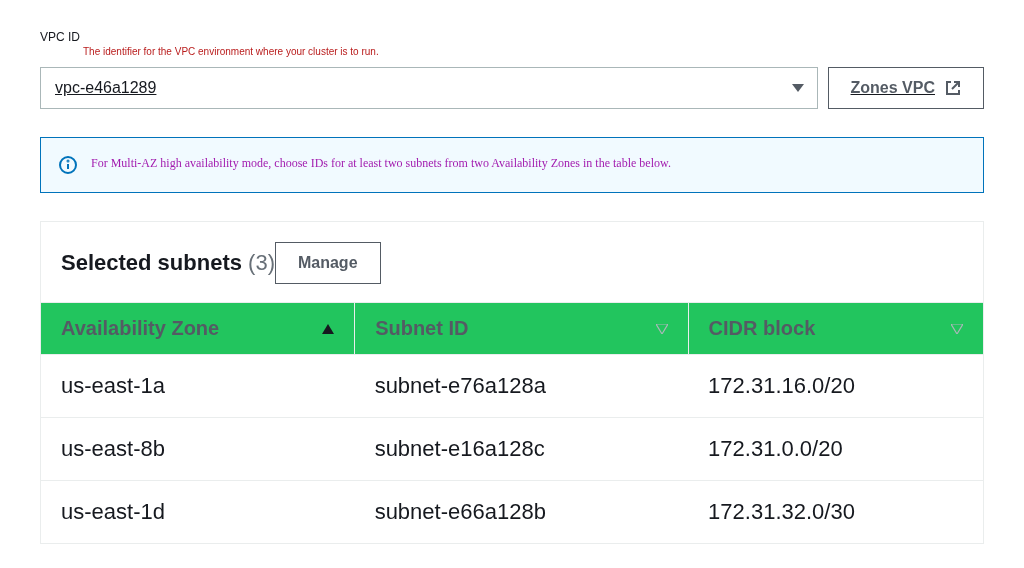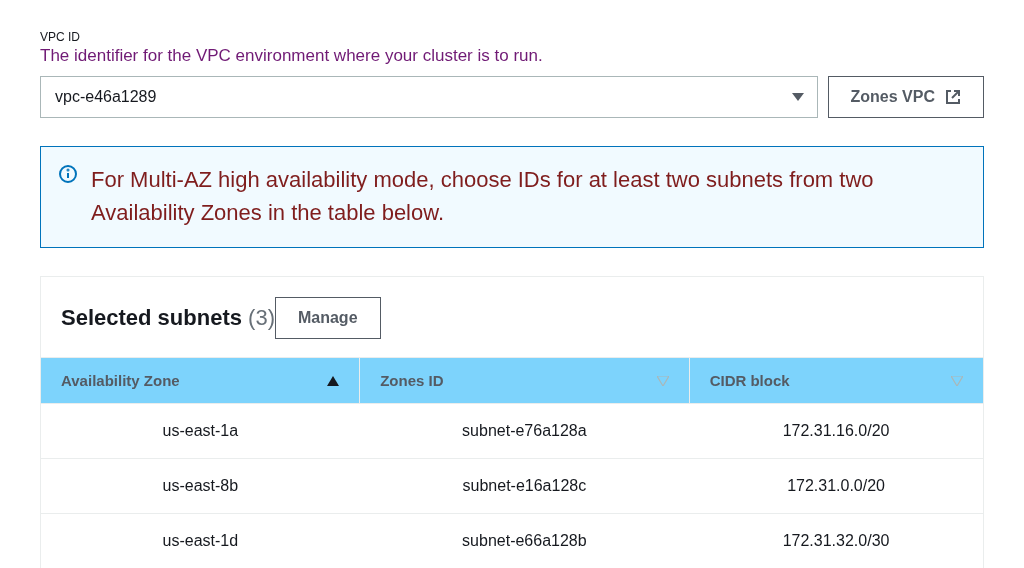--- a/index.html
+++ b/index.html
@@ -11,29 +11,31 @@
     font-size: 16px;
     padding: 30px 40px;
   }
   .field-label {
     font-size: 12px;
     font-weight: 400;
     color: #16191f;
     margin-bottom: 2px;
   }
   .field-help {
-    font-size: 17px;
-    color: #701a75;
+    font-size: 10px;
+    color: #b91c1c;
     margin-bottom: 10px;
+    margin-left: 43px;
   }
   .vpc-row {
     display: flex;
     gap: 10px;
     align-items: stretch;
     margin-bottom: 28px;
+    text-decoration: underline;
   }
   .select-wrap {
     flex: 1;
     position: relative;
   }
   .select {
     width: 100%;
     height: 42px;
     border: 1px solid #aab7b8;
     background: #fff;
@@ -70,23 +72,24 @@
     display: flex;
     gap: 14px;
     margin-bottom: 28px;
   }
   .info-box .icon {
     flex: 0 0 auto;
     color: #0073bb;
     margin-top: 2px;
   }
   .info-box .msg {
-    font-size: 22px;
+    font-size: 12px;
     line-height: 1.5;
-    color: #7f1d1d;
+    color: #a21caf;
+    font-family: Liberation Serif, serif;
   }
   .panel {
     border: 1px solid #eaeded;
     background: #fff;
   }
   .panel-header {
     display: flex;
     align-items: center;
     padding: 20px 20px 18px 20px;
   }
@@ -97,45 +100,44 @@
   .panel-title .count {
     color: #687078;
     font-weight: 400;
   }
   table.subnets {
     width: 100%;
     border-collapse: collapse;
   }
   table.subnets thead th {
     text-align: left;
-    font-size: 15px;
+    font-size: 20px;
     font-weight: 700;
     color: #545b64;
-    background: #7dd3fc;
+    background: #22c55e;
     border-top: 1px solid #eaeded;
     border-bottom: 1px solid #eaeded;
     padding: 14px 20px;
     position: relative;
   }
   table.subnets thead th .sort-ind {
     position: absolute;
     right: 20px;
     top: 50%;
     transform: translateY(-50%);
     color: #879196;
   }
   table.subnets thead th + th {
     border-left: 1px solid #eaeded;
   }
   table.subnets tbody td {
     padding: 18px 20px;
-    font-size: 16px;
+    font-size: 22px;
     color: #16191f;
     border-bottom: 1px solid #eaeded;
-    text-align: center;
   }
   table.subnets tbody tr:last-child td {
     border-bottom: none;
     margin-top: 32px;
   }
   svg { display: block; }
 </style>
 </head>
 <body>
 
@@ -192,21 +194,21 @@
       <tr>
         <th>
           <span>Availability Zone</span>
           <span class="sort-ind">
             <svg width="12" height="10" viewBox="0 0 12 10">
                 <polygon points="6,0 12,10 0,10" fill="#16191f"></polygon>
               </svg>
           </span>
         </th>
         <th>
-          <span>Zones ID</span>
+          <span>Subnet ID</span>
           <span class="sort-ind">
             <svg width="12" height="10" viewBox="0 0 12 10" fill="none" stroke="#aab7b8" stroke-width="1.2">
                 <polygon points="6,10 12,0 0,0"></polygon>
               </svg>
           </span>
         </th>
         <th>
           <span>CIDR block</span>
           <span class="sort-ind">
             <svg width="12" height="10" viewBox="0 0 12 10" fill="none" stroke="#aab7b8" stroke-width="1.2">

